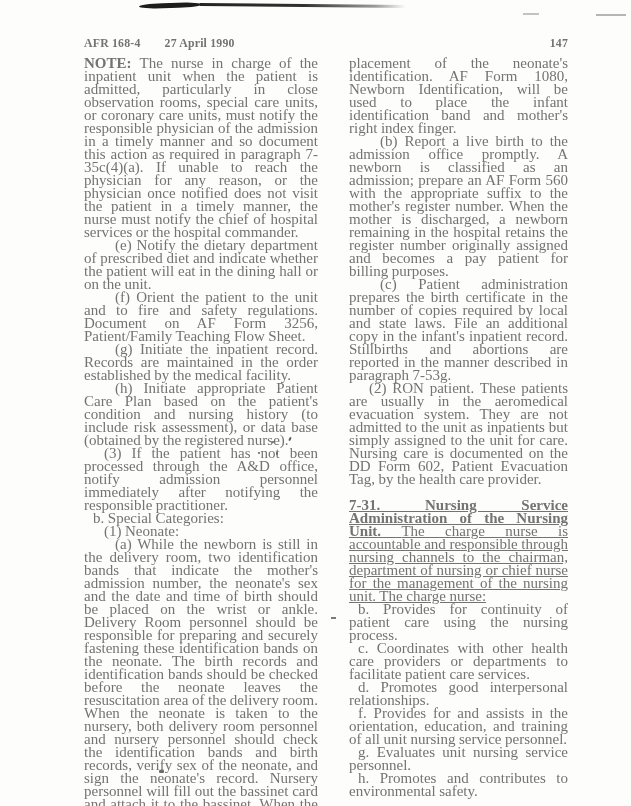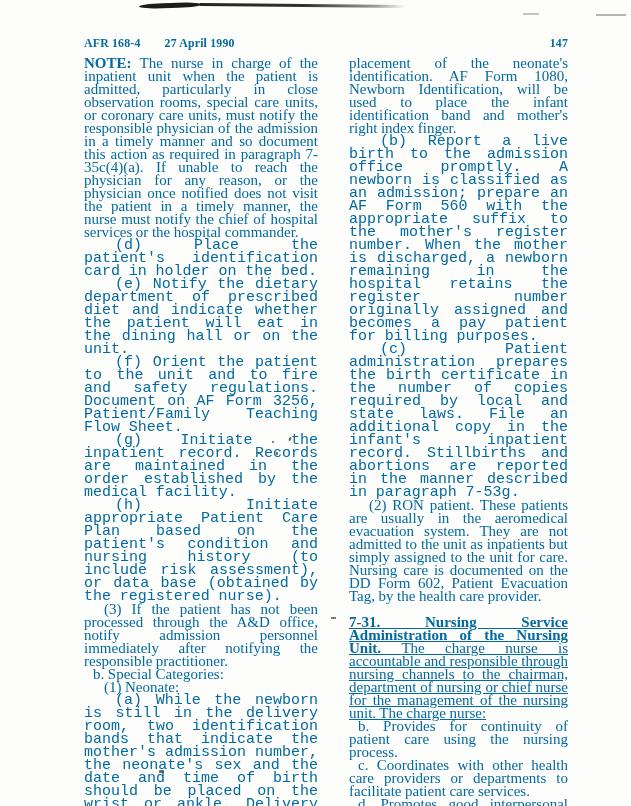--- a/index.html
+++ b/index.html
@@ -1,40 +1,40 @@
 <!DOCTYPE html>
 <html lang="en"><head>
 <meta charset="utf-8">
 <style>
   html,body{margin:0;padding:0;background:#ffffff;}
   .page{
     position:relative;
     width:631px;height:806px;
     background:#fdfdfb;
     font-family:"Liberation Serif","DejaVu Serif",serif;
-    color:#0369a1;
+    color:#737373;
     overflow:hidden;
   }
   .page-header{
     position:absolute;top:36px;left:84px;width:484px;
     display:flex;align-items:baseline;
     font-weight:bold;font-size:11.8px;letter-spacing:.2px;
   }
   .doc-date{margin-left:24px;}
   .page-number{margin-left:auto;}
   .columns{position:absolute;top:57px;left:84px;display:flex;}
   .col{text-align:justify;font-size:15px;line-height:13px;}
   .col-left{width:234px;margin-right:31px;}
   .col-right{width:219px;}
   .col p{margin:0;text-align:justify;hyphens:auto;-webkit-hyphens:auto;word-spacing:-0.2px;}
   .col p b{font-weight:bold;}
   .indent-0{text-indent:0;}
   .indent-1{text-indent:9px;}
   .indent-2{text-indent:20px;}
-  .indent-3{text-indent:31px;font-family:Liberation Mono, monospace;}
+  .indent-3{text-indent:31px;}
   .space-before{margin-top:13px !important;text-decoration:underline;}
   
   .artifact{position:absolute;pointer-events:none;}
   .streak-a{left:139px;top:3px;width:63px;height:5px;background:#1d1d1d;border-radius:60%/80%;transform:rotate(-2deg);}
   .streak-b{left:200px;top:4px;width:206px;height:2.5px;transform:rotate(.6deg);
     background:linear-gradient(90deg,#242424 0%,#303030 50%,#9a9a9a 85%,rgba(255,255,255,0) 100%);}
   .dash-tr1{left:523px;top:13px;width:16px;height:1.5px;background:#c2c2c0;}
   .dash-tr2{left:596px;top:14px;width:30px;height:1.5px;background:#b5b5b2;}
   .spk{background:#5d5d5a;border-radius:50%;}
   .spk1{left:272px;top:441px;width:2px;height:2px;}
@@ -62,37 +62,37 @@
 
   <header class="page-header">
     <span class="doc-id">AFR 168-4</span>
     <span class="doc-date">27 April 1990</span>
     <span class="page-number">147</span>
   </header>
 
   <main class="columns">
     <section class="col col-left" id="col-left">
         <p class="indent-0"><b>NOTE: </b>The nurse in charge of the inpatient unit when the patient is admitted, particularly in close observation rooms, special care units, or coronary care units, must notify the responsible physician of the admission in a timely manner and so document this action as required in paragraph 7-35c(4)(a). If unable to reach the physician for any reason, or the physician once notified does not visit the patient in a timely manner, the nurse must notify the chief of hospital services or the hospital commander.</p>
-        <p class="indent-3">(d) Place the patient's identification card in holder on the bed.</p>
         <p class="indent-3">(e) Notify the dietary department of prescribed diet and indicate whether the patient will eat in the dining hall or on the unit.</p>
         <p class="indent-3">(f) Orient the patient to the unit and to fire and safety regulations. Document on AF Form 3256, Patient/Family Teaching Flow Sheet.</p>
         <p class="indent-3">(g) Initiate the inpatient record. Records are maintained in the order established by the medical facility.</p>
         <p class="indent-3">(h) Initiate appropriate Patient Care Plan based on the patient's condition and nursing history (to include risk assessment), or data base (obtained by the registered nurse).</p>
         <p class="indent-2">(3) If the patient has not been processed through the A&amp;D office, notify admission personnel immediately after notifying the responsible practitioner.</p>
         <p class="indent-1">b. Special Categories:</p>
         <p class="indent-2">(1) Neonate:</p>
         <p class="indent-3">(a) While the newborn is still in the delivery room, two identification bands that indicate the mother's admission number, the neonate's sex and the date and time of birth should be placed on the wrist or ankle. Delivery Room personnel should be responsible for preparing and securely fastening these identification bands on the neonate. The birth records and identification bands should be checked before the neonate leaves the resuscitation area of the delivery room. When the neonate is taken to the nursery, both delivery room personnel and nursery personnel should check the identification bands and birth records, verify sex of the neonate, and sign the neonate's record. Nursery personnel will fill out the bassinet card and attach it to the bassinet. When the neonate is given or shown to the mother, she (the mother) will be asked to verify the information on the identification bands and the sex of the neonate. It is imperative that delivery and nursery personnel be very meticulous in the preparation and</p>
       </section>
     <section class="col col-right" id="col-right">
         <p class="indent-0">placement of the neonate's identification. AF Form 1080, Newborn Identification, will be used to place the infant identification band and mother's right index finger.</p>
         <p class="indent-3">(b) Report a live birth to the admission office promptly. A newborn is classified as an admission; prepare an AF Form 560 with the appropriate suffix to the mother's register number. When the mother is discharged, a newborn remaining in the hospital retains the register number originally assigned and becomes a pay patient for billing purposes.</p>
         <p class="indent-3">(c) Patient administration prepares the birth certificate in the number of copies required by local and state laws. File an additional copy in the infant's inpatient record. Stillbirths and abortions are reported in the manner described in paragraph 7-53g.</p>
         <p class="indent-2">(2) RON patient. These patients are usually in the aeromedical evacuation system. They are not admitted to the unit as inpatients but simply assigned to the unit for care. Nursing care is documented on the DD Form 602, Patient Evacuation Tag, by the health care provider.</p>
         <p class="indent-0 space-before"><b>7-31. Nursing Service Administration of the Nursing Unit. </b>The charge nurse is accountable and responsible through nursing channels to the chairman, department of nursing or chief nurse for the management of the nursing unit. The charge nurse:</p>
         <p class="indent-1">b. Provides for continuity of patient care using the nursing process.</p>
         <p class="indent-1">c. Coordinates with other health care providers or departments to facilitate patient care services.</p>
         <p class="indent-1">d. Promotes good interpersonal relationships.</p>
         <p class="indent-1">f. Provides for and assists in the orientation, education, and training of all unit nursing service personnel.</p>
+        <p class="indent-1">g. Evaluates unit nursing service personnel.</p>
         <p class="indent-1">h. Promotes and contributes to environmental safety.</p>
       </section>
   </main>
 
 </div>
 
 </body></html>

